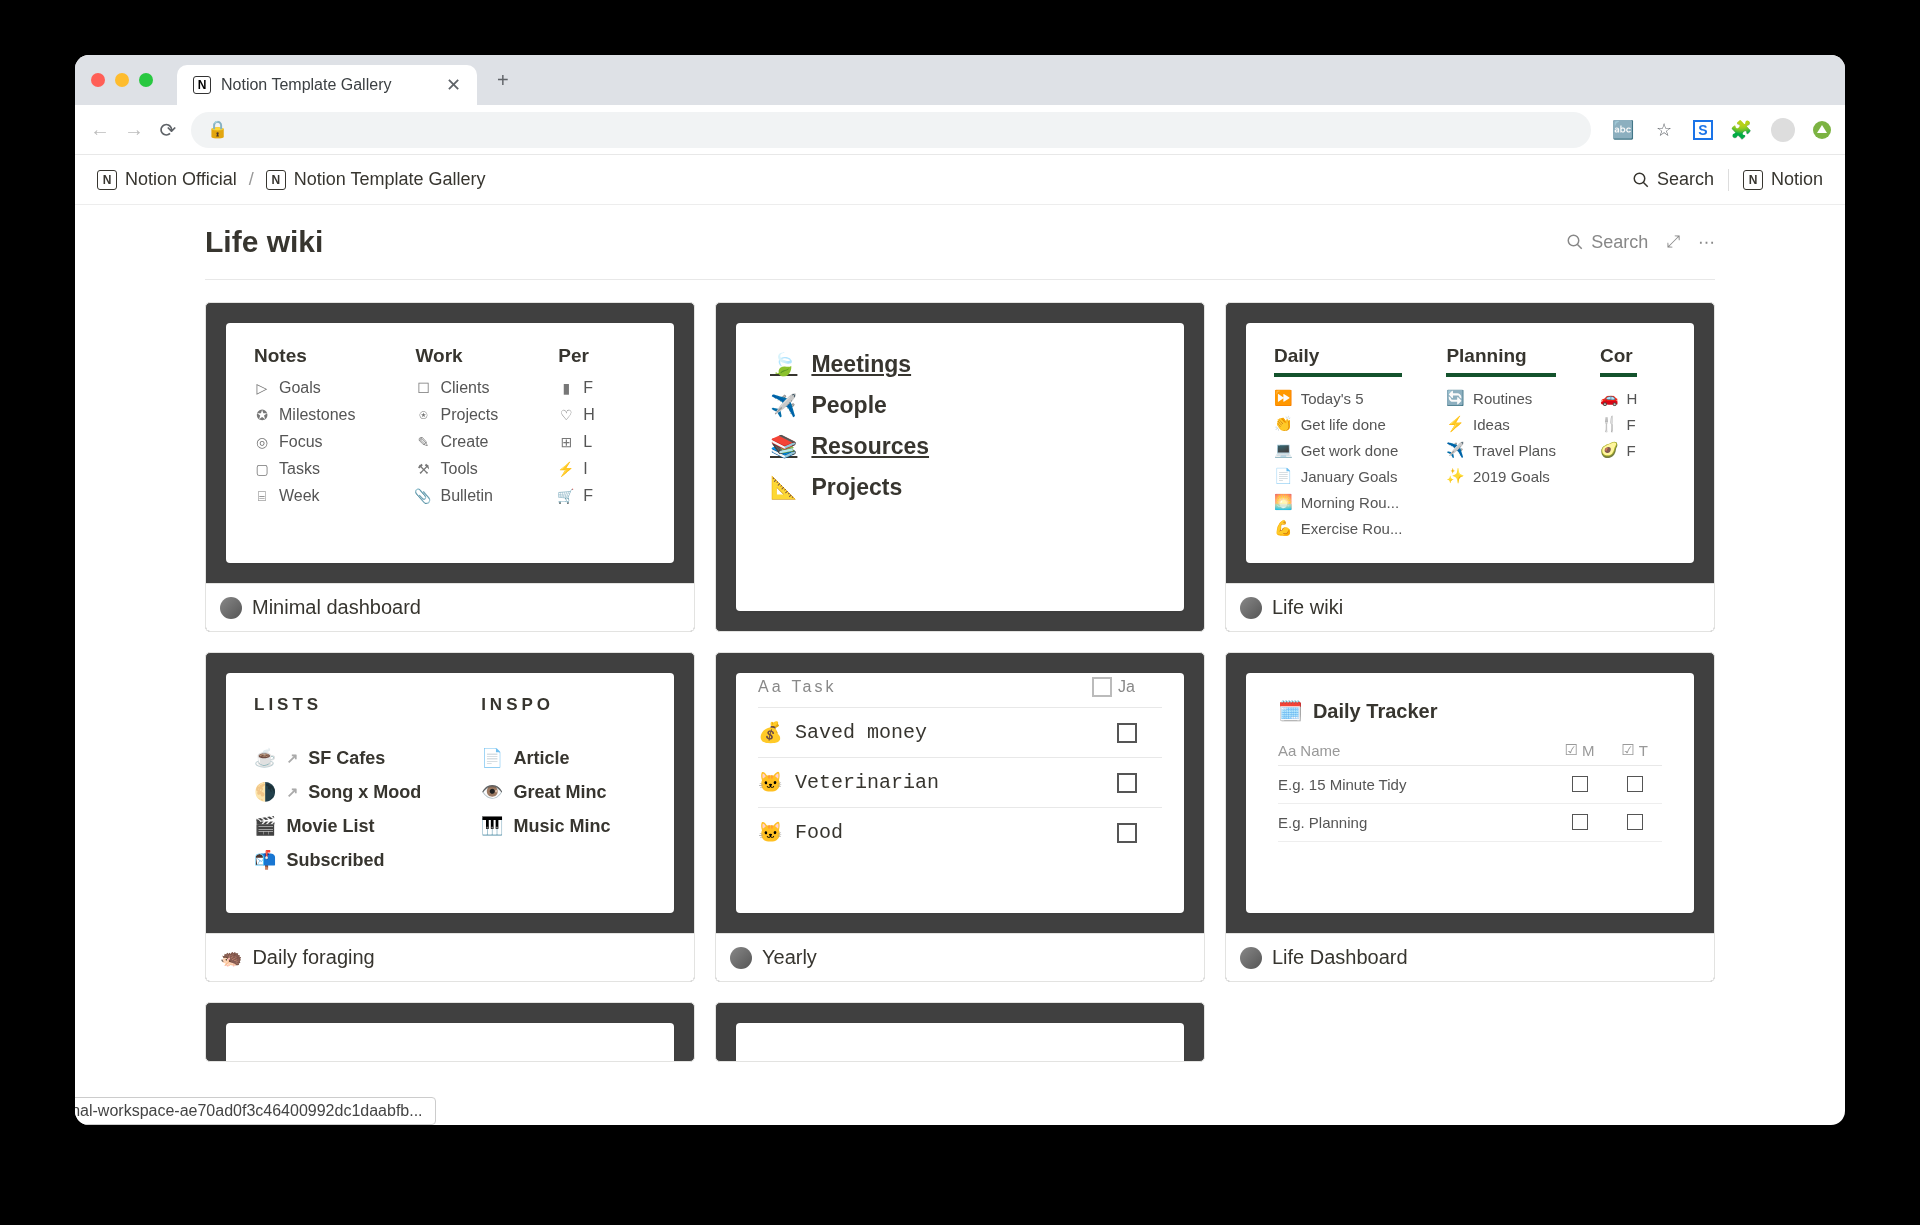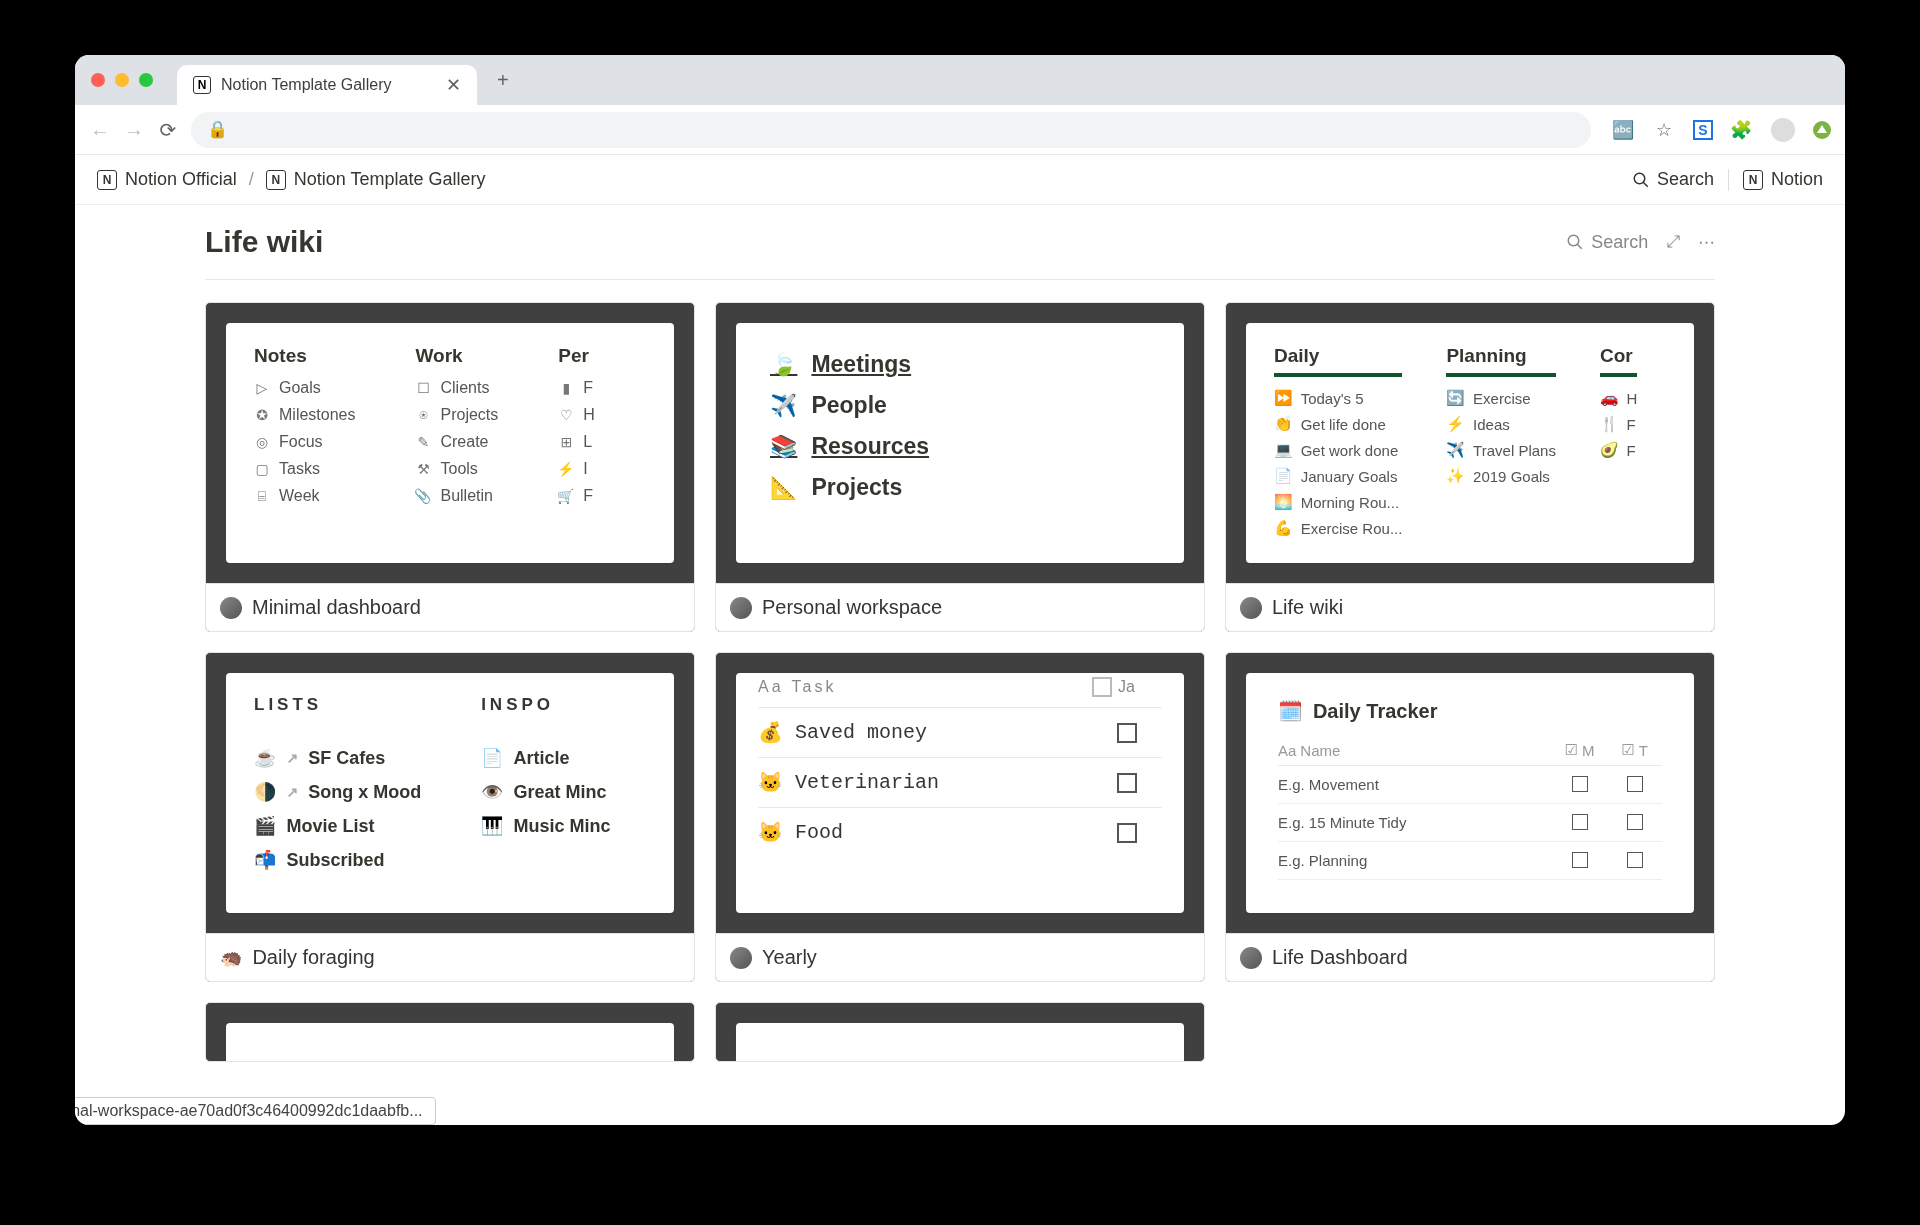--- a/index.html
+++ b/index.html
@@ -403,24 +403,20 @@
                   <span class="pw-emoji">📚</span>
                   <span>Resources</span>
                 </div>
                 <div class="pw-item">
                   <span class="pw-emoji">📐</span>
                   <span>Projects</span>
                 </div>
               </div>
             </div>
           </div>
-          <div class="card-footer">
-            <span class="avatar"></span>
-            <span class="card-title">Personal workspace</span>
-          </div>
         </div>
         <div class="card">
           <div class="card-preview">
             <div class="inner" style="padding:22px 28px">
               <div class="lw-cols">
                 <div class="lw-col">
                   <h4>Daily</h4>
                   <div class="item">
                     <span class="lw-emoji">⏩</span>
                     <span>Today's 5</span>
@@ -443,21 +439,21 @@
                   </div>
                   <div class="item">
                     <span class="lw-emoji">💪</span>
                     <span>Exercise Rou...</span>
                   </div>
                 </div>
                 <div class="lw-col">
                   <h4>Planning</h4>
                   <div class="item">
                     <span class="lw-emoji">🔄</span>
-                    <span>Exercise</span>
+                    <span>Routines</span>
                   </div>
                   <div class="item">
                     <span class="lw-emoji">⚡</span>
                     <span>Ideas</span>
                   </div>
                   <div class="item">
                     <span class="lw-emoji">✈️</span>
                     <span>Travel Plans</span>
                   </div>
                   <div class="item">
@@ -602,29 +598,20 @@
                     <div class="dtc chk">
                       <span>☑</span> 
                       <span>M</span>
                     </div>
                     <div class="dtc chk">
                       <span>☑</span> 
                       <span>T</span>
                     </div>
                   </div>
                   <div class="dt-row">
-                    <div class="dtc name">E.g. Movement</div>
-                    <div class="dtc chk">
-                      <span class="dt-check"></span>
-                    </div>
-                    <div class="dtc chk">
-                      <span class="dt-check"></span>
-                    </div>
-                  </div>
-                  <div class="dt-row">
                     <div class="dtc name">E.g. 15 Minute Tidy</div>
                     <div class="dtc chk">
                       <span class="dt-check"></span>
                     </div>
                     <div class="dtc chk">
                       <span class="dt-check"></span>
                     </div>
                   </div>
                   <div class="dt-row">
                     <div class="dtc name">E.g. Planning</div>

